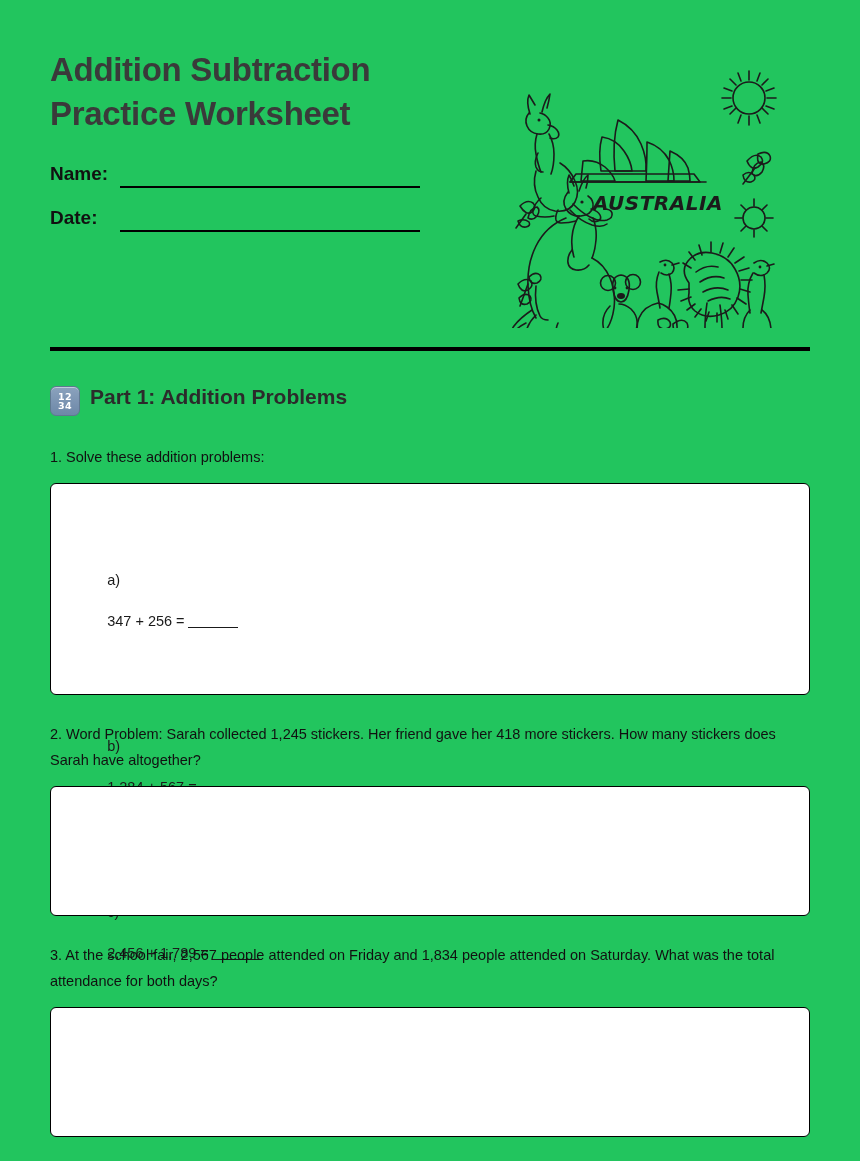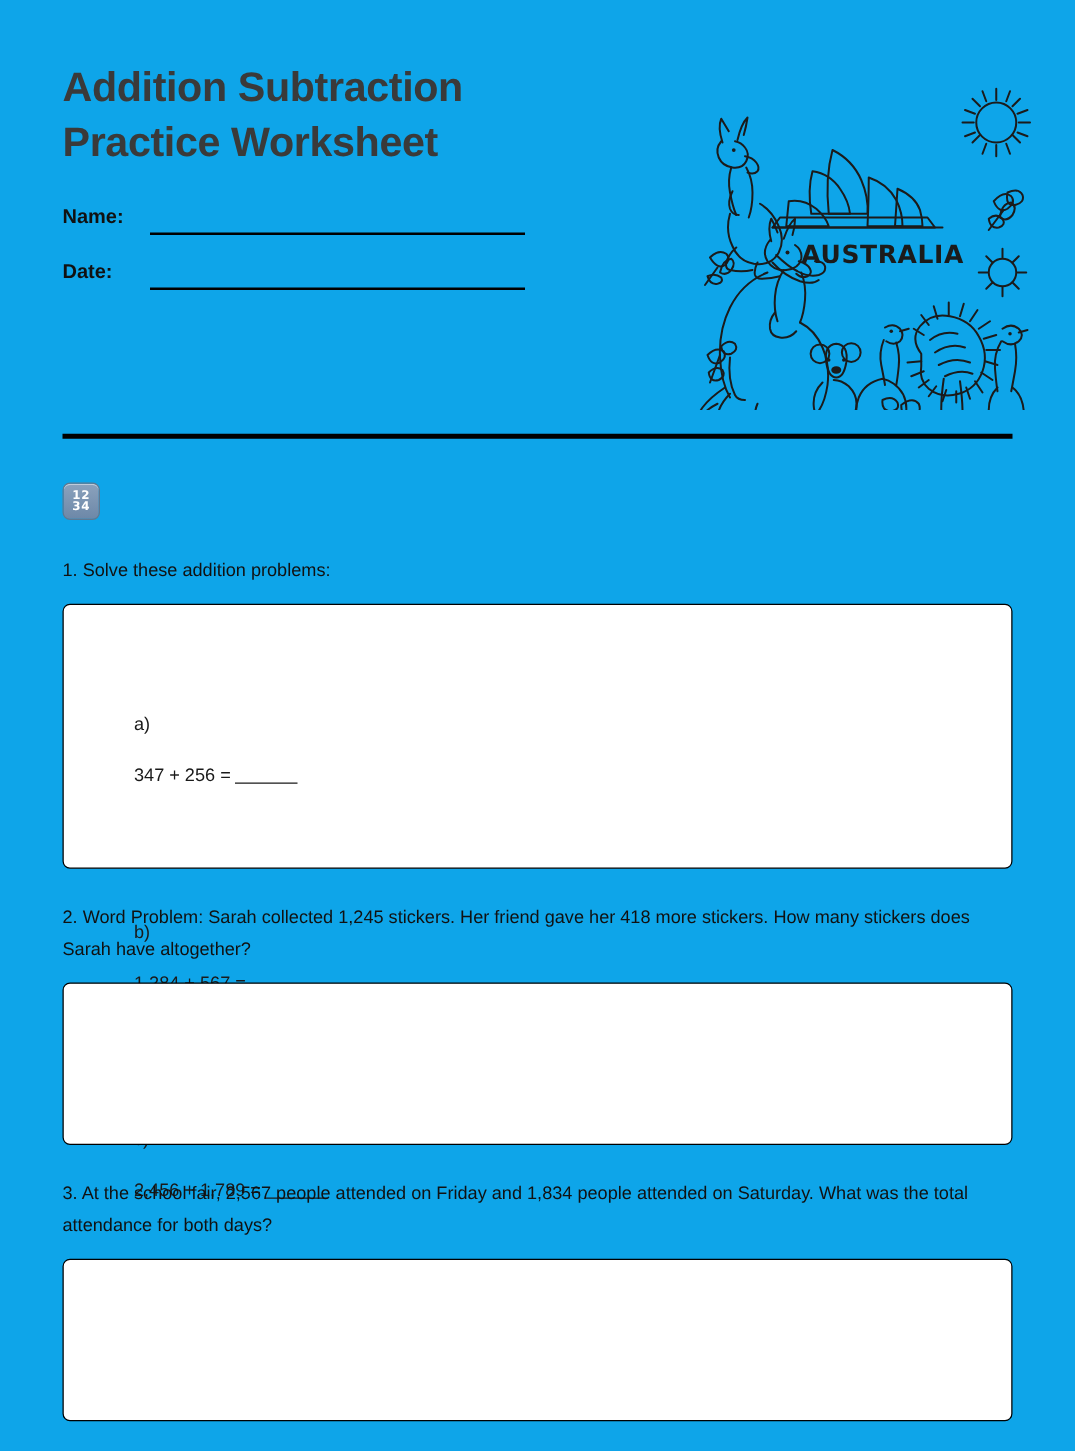--- a/index.html
+++ b/index.html
@@ -12,21 +12,21 @@
     height: 1161px;
     position: relative;
     font-family: "Liberation Sans", sans-serif;
     color: #000000;
     overflow: hidden;
   }
 
   .page {
     position: absolute;
     inset: 0;
-    background: #0ea5e9;
+    background: #22c55e;
   }
 
   
   .header {
     position: absolute;
     left: 50px;
     top: 48px;
     width: 760px;
     height: 280px;
   }
@@ -50,41 +50,42 @@
     left: 0;
     width: 380px;
     height: 30px;
   }
   .field-row.name { top: 116px; }
   .field-row.date { top: 160px; }
   .field-label {
     position: absolute;
     left: 0;
     top: 0;
-    font-size: 16px;
+    font-size: 19px;
     font-weight: bold;
     color: #111111;
     line-height: 20px;
   }
   .field-line {
     position: absolute;
     left: 70px;
     top: 22px;
     width: 300px;
     height: 0;
     border-bottom: 2px solid #000000;
   }
 
   
   .illustration {
     position: absolute;
-    left: 504px;
+    left: 456px;
     top: 10px;
     width: 280px;
     height: 270px;
+    font-style: italic;
   }
   .illustration svg {
     display: block;
     width: 280px;
     height: 270px;
   }
 
   
   .divider {
     position: absolute;
@@ -367,20 +368,21 @@
     </div>
   </div>
 
   <div class="divider"></div>
 
   <div class="part-heading">
     <span class="numbers-icon">
       <span>12</span>
       <span>34</span>
     </span>
+    <span class="part-title">Part 1: Addition Problems</span>
   </div>
 
   <div class="prompt q1">1. Solve these addition problems:</div>
 
   <div class="box problems">
     <div class="problem-line">
       <span>a)</span>
       <span>347 + 256 =</span><span class="blank"></span>
     </div>
     <div class="problem-line">

